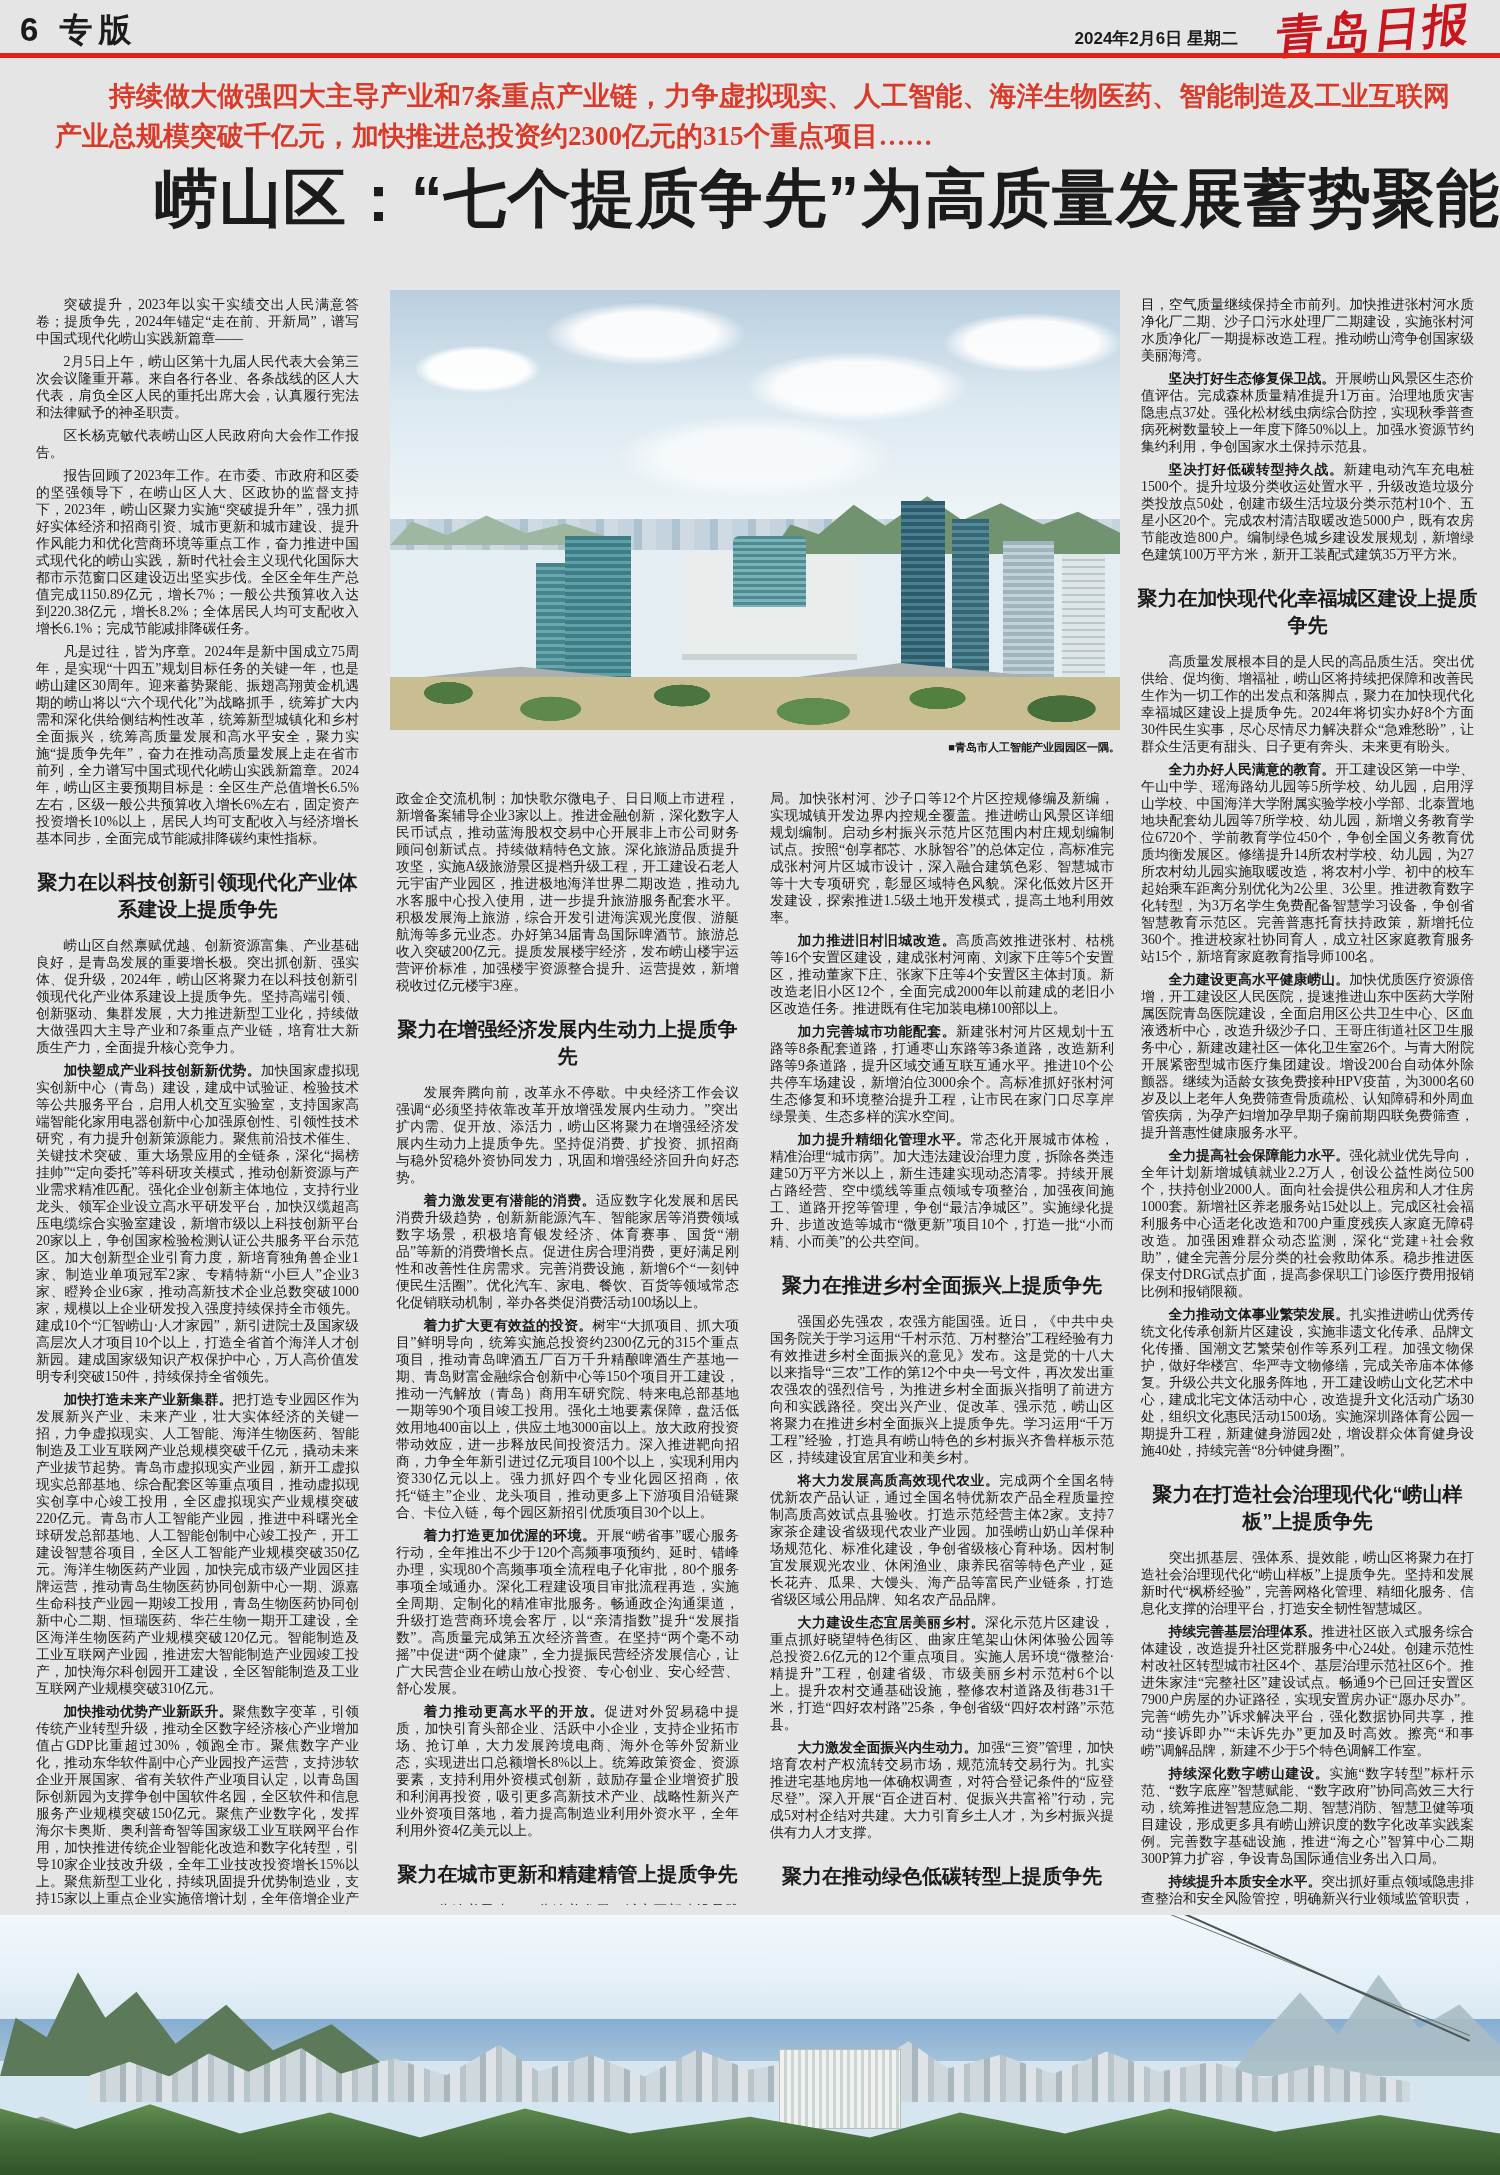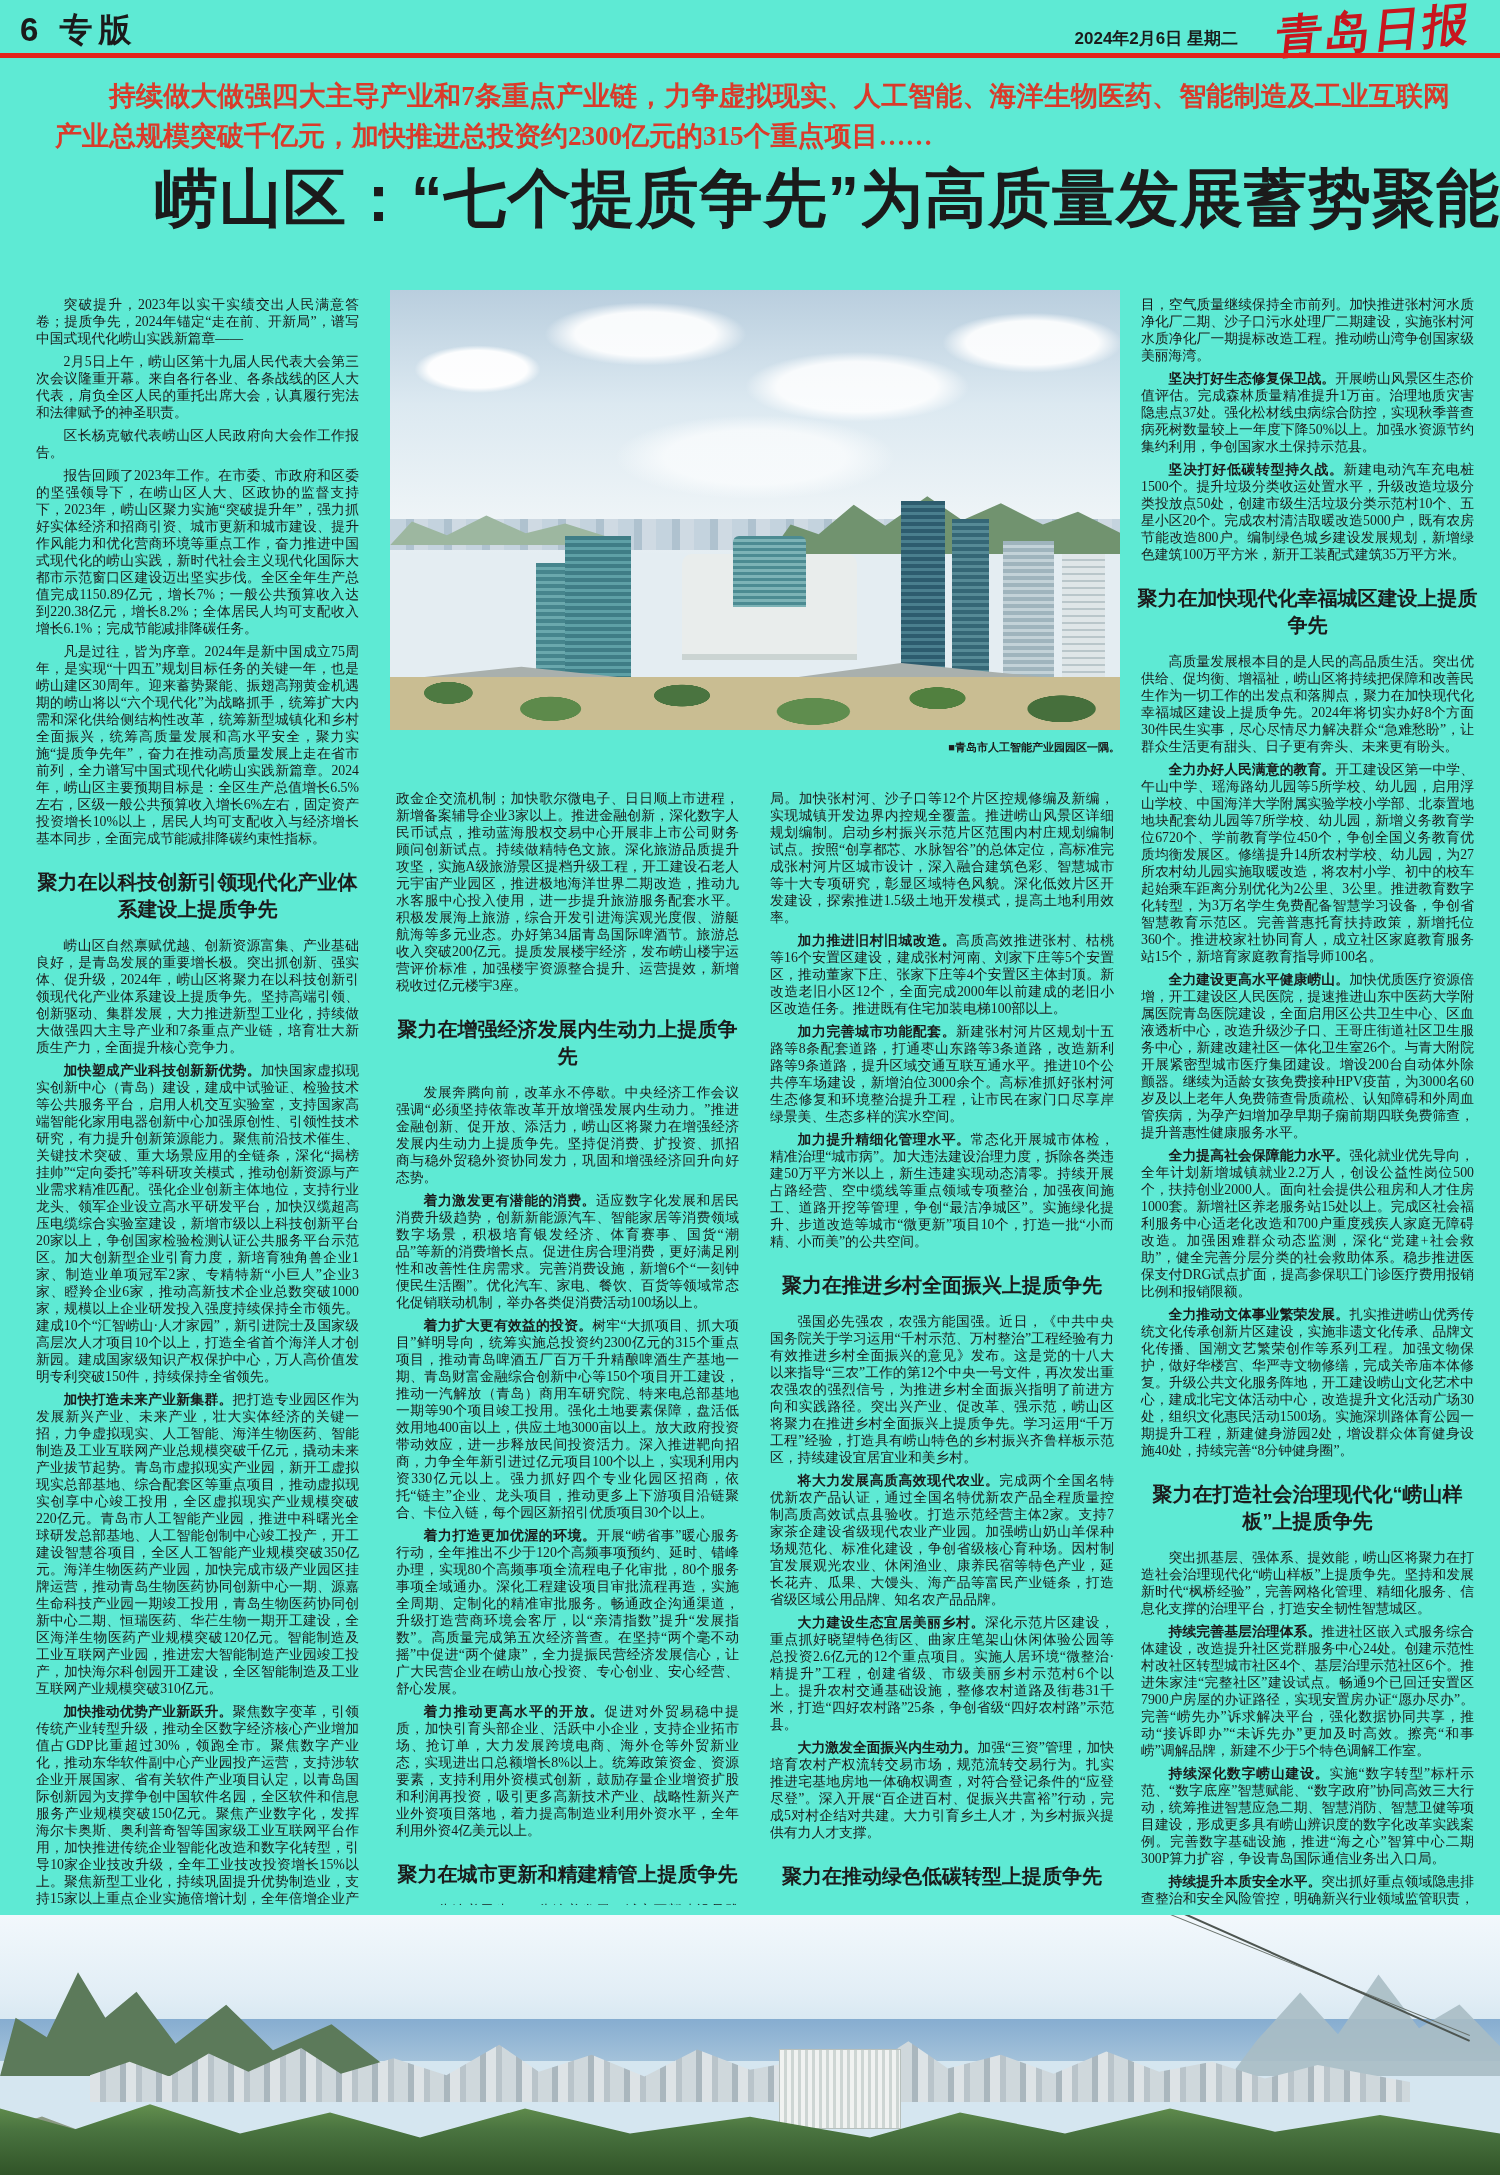--- a/index.html
+++ b/index.html
@@ -1,19 +1,19 @@
 <!DOCTYPE html>
 <html style="--accent: #e3231a; --accent-dark: #c8161e; --lede: #d93b2b;"><head>
 <meta charset="utf-8">
 <style>
   :root{
     --accent:#e3231a; --accent-dark:#c8161e; --lede:#d93b2b; --ink:#1b1b1b;
   }
   html,body{margin:0;padding:0;background:#fff;}
-  .page{position:relative;width:1500px;height:2175px;background:#5eead4;overflow:hidden;
+  .page{position:relative;width:1500px;height:2175px;background:#e5e5e5;overflow:hidden;
         font-family:"Liberation Serif",serif;color:var(--ink);}
   
   .page-no{position:absolute;left:20px;top:8px;font-family:"Liberation Sans",sans-serif;
            font-weight:bold;font-size:33px;letter-spacing:6px;}
   .hdr-date{position:absolute;right:262px;top:27px;font-family:"Liberation Sans",sans-serif;
            font-weight:bold;font-size:17px;}
   .masthead{position:absolute;right:28px;top:0px;font-size:46px;color:var(--accent-dark);
            font-weight:bold;letter-spacing:3px;transform:rotate(-4deg) skewX(-10deg);
            font-family:"Liberation Serif",serif;}
   .red-rule{position:absolute;left:0;top:53px;width:1500px;height:5px;background:var(--accent);}
@@ -140,21 +140,21 @@
     <div class="tp-b tp-tower3"></div>
     <div class="tp-b tp-white1"></div>
     <div class="tp-road"></div>
     <div class="tp-green"></div>
   </div>
   <div class="caption">■青岛市人工智能产业园园区一隅。</div>
 
   <section class="col col2">
       <p class="cont">政金企交流机制；加快歌尔微电子、日日顺上市进程，新增备案辅导企业3家以上。推进金融创新，深化数字人民币试点，推动蓝海股权交易中心开展非上市公司财务顾问创新试点。持续做精特色文旅。深化旅游品质提升攻坚，实施A级旅游景区提档升级工程，开工建设石老人元宇宙产业园区，推进极地海洋世界二期改造，推动九水客服中心投入使用，进一步提升旅游服务配套水平。积极发展海上旅游，综合开发引进海滨观光度假、游艇航海等多元业态。办好第34届青岛国际啤酒节。旅游总收入突破200亿元。提质发展楼宇经济，发布崂山楼宇运营评价标准，加强楼宇资源整合提升、运营提效，新增税收过亿元楼宇3座。</p>
       <div class="sec-h">聚力在增强经济发展内生动力上提质争先</div>
-      <p>发展奔腾向前，改革永不停歇。中央经济工作会议强调“必须坚持依靠改革开放增强发展内生动力。”推进金融创新、促开放、添活力，崂山区将聚力在增强经济发展内生动力上提质争先。坚持促消费、扩投资、抓招商与稳外贸稳外资协同发力，巩固和增强经济回升向好态势。</p>
+      <p>发展奔腾向前，改革永不停歇。中央经济工作会议强调“必须坚持依靠改革开放增强发展内生动力。”突出扩内需、促开放、添活力，崂山区将聚力在增强经济发展内生动力上提质争先。坚持促消费、扩投资、抓招商与稳外贸稳外资协同发力，巩固和增强经济回升向好态势。</p>
       <p><b>着力激发更有潜能的消费。</b>适应数字化发展和居民消费升级趋势，创新新能源汽车、智能家居等消费领域数字场景，积极培育银发经济、体育赛事、国货“潮品”等新的消费增长点。促进住房合理消费，更好满足刚性和改善性住房需求。完善消费设施，新增6个“一刻钟便民生活圈”。优化汽车、家电、餐饮、百货等领域常态化促销联动机制，举办各类促消费活动100场以上。</p>
       <p><b>着力扩大更有效益的投资。</b>树牢“大抓项目、抓大项目”鲜明导向，统筹实施总投资约2300亿元的315个重点项目，推动青岛啤酒五厂百万千升精酿啤酒生产基地一期、青岛财富金融综合创新中心等150个项目开工建设，推动一汽解放（青岛）商用车研究院、特来电总部基地一期等90个项目竣工投用。强化土地要素保障，盘活低效用地400亩以上，供应土地3000亩以上。放大政府投资带动效应，进一步释放民间投资活力。深入推进靶向招商，力争全年新引进过亿元项目100个以上，实现利用内资330亿元以上。强力抓好四个专业化园区招商，依托“链主”企业、龙头项目，推动更多上下游项目沿链聚合、卡位入链，每个园区新招引优质项目30个以上。</p>
       <p><b>着力打造更加优渥的环境。</b>开展“崂省事”暖心服务行动，全年推出不少于120个高频事项预约、延时、错峰办理，实现80个高频事项全流程电子化审批，80个服务事项全域通办。深化工程建设项目审批流程再造，实施全周期、定制化的精准审批服务。畅通政企沟通渠道，升级打造营商环境会客厅，以“亲清指数”提升“发展指数”。高质量完成第五次经济普查。在坚持“两个毫不动摇”中促进“两个健康”，全力提振民营经济发展信心，让广大民营企业在崂山放心投资、专心创业、安心经营、舒心发展。</p>
       <p><b>着力推动更高水平的开放。</b>促进对外贸易稳中提质，加快引育头部企业、活跃中小企业，支持企业拓市场、抢订单，大力发展跨境电商、海外仓等外贸新业态，实现进出口总额增长8%以上。统筹政策资金、资源要素，支持利用外资模式创新，鼓励存量企业增资扩股和利润再投资，吸引更多高新技术产业、战略性新兴产业外资项目落地，着力提高制造业利用外资水平，全年利用外资4亿美元以上。</p>
       <div class="sec-h">聚力在城市更新和精建精管上提质争先</div>
       <p>一头连着民生，一头连着发展。城市更新建设是践行人民城市理念的内在要求，也是提升城市核心功能的重要支撑。突出优布局、提品质、强功能，崂山区将聚力在城市更新和精建精管上提质争先。坚持既雕好“面子”，又琢好“里子”，深入实施城市更新行动，把精细化理念贯穿“规划、建设、管理”全过程，持续打造精致精美品质崂山。</p>
     </section>
   <section class="col col3">
       <p class="cont">局。加快张村河、沙子口等12个片区控规修编及新编，实现城镇开发边界内控规全覆盖。推进崂山风景区详细规划编制。启动乡村振兴示范片区范围内村庄规划编制试点。按照“创享都芯、水脉智谷”的总体定位，高标准完成张村河片区城市设计，深入融合建筑色彩、智慧城市等十大专项研究，彰显区域特色风貌。深化低效片区开发建设，探索推进1.5级土地开发模式，提高土地利用效率。</p>
       <p><b>加力推进旧村旧城改造。</b>高质高效推进张村、枯桃等16个安置区建设，建成张村河南、刘家下庄等5个安置区，推动董家下庄、张家下庄等4个安置区主体封顶。新改造老旧小区12个，全面完成2000年以前建成的老旧小区改造任务。推进既有住宅加装电梯100部以上。</p>

